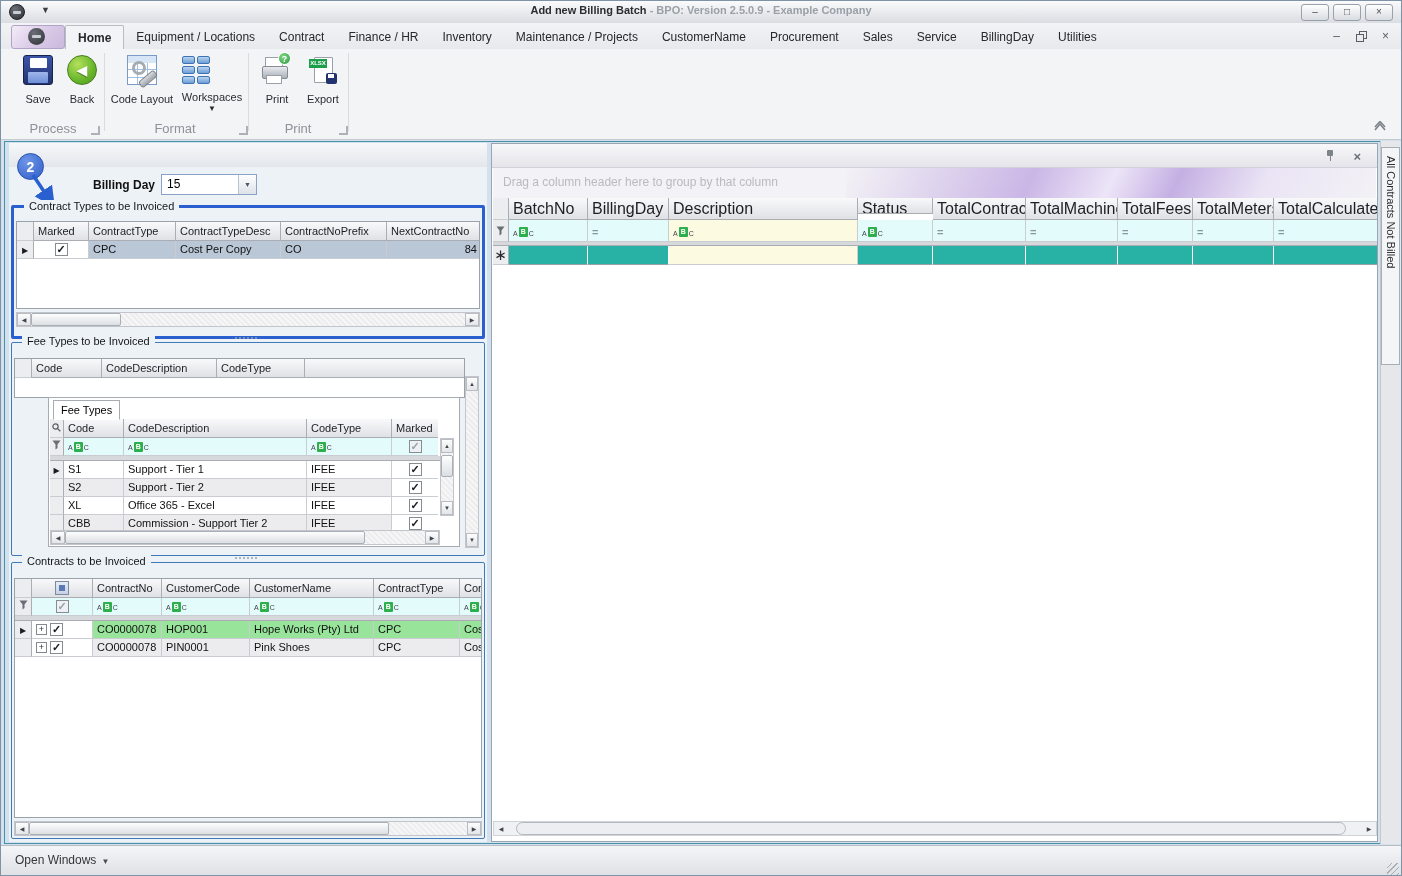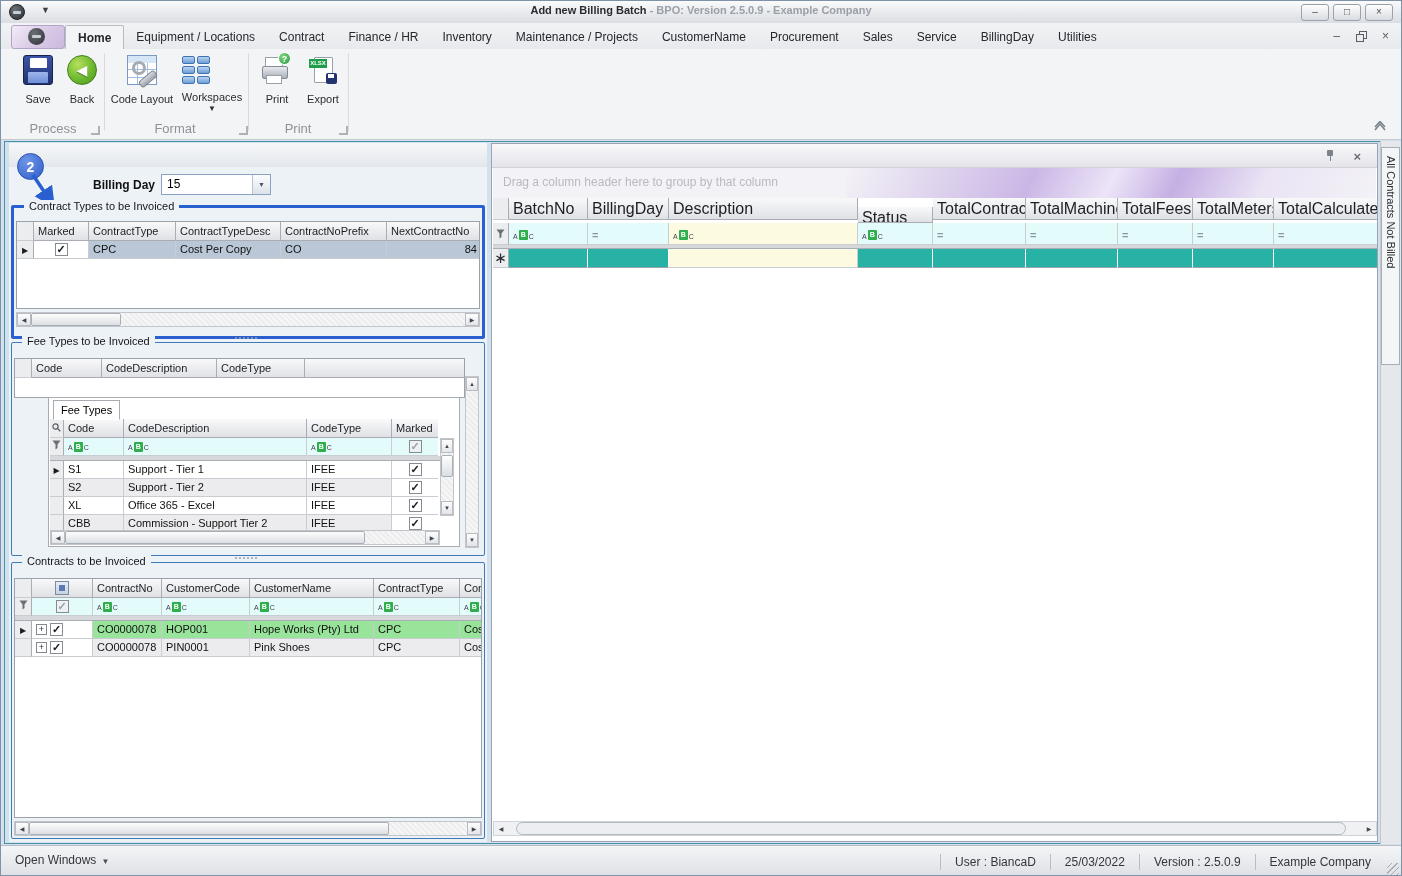--- a/index.html
+++ b/index.html
@@ -60,21 +60,21 @@
   .ic-export .flp::before{content:"";position:absolute;left:2px;top:1px;width:6px;height:4px;background:#fff;}
   
   .main{position:absolute;left:3px;top:140px;width:1396px;height:703px;background:#d3e0ee;border:1px solid #4a90a8;box-sizing:border-box;}
   .leftpanel{position:absolute;left:8px;top:142px;width:478px;height:699px;background:#edf2f7;}
   .lefttopband{position:absolute;left:8px;top:142px;width:478px;height:24px;background:linear-gradient(#f6f7f9,#e3e7ec);}
   
   .badge{position:absolute;left:16px;top:152px;width:27px;height:27px;border-radius:50%;background:radial-gradient(circle at 35% 30%,#6f95e8,#2f5ec8);border:1px solid #2450b0;color:#fff;font-size:14px;font-weight:bold;text-align:center;line-height:27px;box-sizing:border-box;}
   .badge-arrow{position:absolute;left:26px;top:170px;}
   
   .bill-lbl{position:absolute;left:58px;top:177px;width:96px;text-align:right;font-size:12px;font-weight:bold;color:#111;}
-  .combo{position:absolute;left:160px;top:173px;width:110px;height:21px;background:#fff;border:1px solid #8aa2c4;box-sizing:border-box;font-size:12px;}
+  .combo{position:absolute;left:160px;top:173px;width:96px;height:21px;background:#fff;border:1px solid #8aa2c4;box-sizing:border-box;font-size:12px;}
   .combo .val{position:absolute;left:5px;top:2px;}
   .combo .btn{position:absolute;right:0;top:0;width:17px;height:19px;background:linear-gradient(#fdfdfe,#dde2e9);border-left:1px solid #b9c2d0;color:#4a5568;font-size:7px;text-align:center;line-height:19px;}
   
   .grp{position:absolute;border:1px solid #3f7ab8;border-radius:2px;box-sizing:border-box;}
   .grp.hl{border:3px solid #2a5fd0;}
   .grp-cap{position:absolute;top:-8px;left:10px;background:#edf2f7;padding:0 5px;font-size:11px;color:#14161a;white-space:nowrap;}
   
   .grid{position:absolute;background:#fff;border:1px solid #9aa3ac;box-sizing:border-box;font-size:11px;color:#111;overflow:hidden;}
   .frow{display:flex;}
   .cell{box-sizing:border-box;flex:0 0 auto;padding:0 4px;overflow:hidden;white-space:nowrap;border-right:1px solid #c9cdd2;border-bottom:1px solid #c9cdd2;height:18px;line-height:17px;}
@@ -478,21 +478,21 @@
     <div class="rp-groupby">
       <span class="swoosh"></span>
       <span class="hint">Drag a column header here to group by that column</span>
     </div>
     <div style="position:absolute;left:1px;top:54px;width:884px;">
       <div class="frow">
         <span class="hcell indc" style="width:16px;height:22px;line-height:21px;"></span>
         <span class="hcell" style="width:79px;height:22px;line-height:21px;">BatchNo</span>
         <span class="hcell" style="width:81px;height:22px;line-height:21px;">BillingDay</span>
         <span class="hcell" style="width:189px;height:22px;line-height:21px;">Description</span>
-        <span class="hcell" style="width:75px;height:16px;line-height:21px;margin-top:9px;">Status</span>
+        <span class="hcell" style="width:75px;height:16px;line-height:21px;">Status</span>
         <span class="hcell" style="width:93px;height:22px;line-height:21px;">TotalContracts</span>
         <span class="hcell" style="width:92px;height:22px;line-height:21px;">TotalMachines</span>
         <span class="hcell" style="width:75px;height:22px;line-height:21px;">TotalFees</span>
         <span class="hcell" style="width:81px;height:22px;line-height:21px;">TotalMeters</span>
         <span class="hcell" style="width:103px;height:22px;line-height:21px;border-right:none;">TotalCalculatedValue</span>
       </div>
       <div class="frow">
         <span class="cell indc" style="width:16px;height:22px;line-height:21px;"><svg width="9" height="10" viewBox="0 0 9 10">
               <path d="M0.5 0.5 H8.5 L5.5 4.5 V8 L3.5 9.5 V4.5 Z" fill="#6a6f76"></path>
             </svg></span>
@@ -541,26 +541,16 @@
         </span>
       <span class="sb-btn" style="border:none;background:transparent;">▶</span>
     </div>
   </div>
 
   <div class="sideband"></div>
   <div class="vtab">All Contracts Not Billed</div>
 
   <div class="statusbar">
     <span class="sb-left"><span>Open Windows</span><span class="car">▼</span></span>
-    <div class="sb-right">
-      <span class="sb-sep"></span>
-      <span class="sb-item">User : BiancaD</span>
-      <span class="sb-sep"></span>
-      <span class="sb-item">25/03/2022</span>
-      <span class="sb-sep"></span>
-      <span class="sb-item">Version : 2.5.0.9</span>
-      <span class="sb-sep"></span>
-      <span class="sb-item">Example Company</span>
-    </div>
     <span class="grip"></span>
   </div>
 
 </div>
 
 </body></html>

